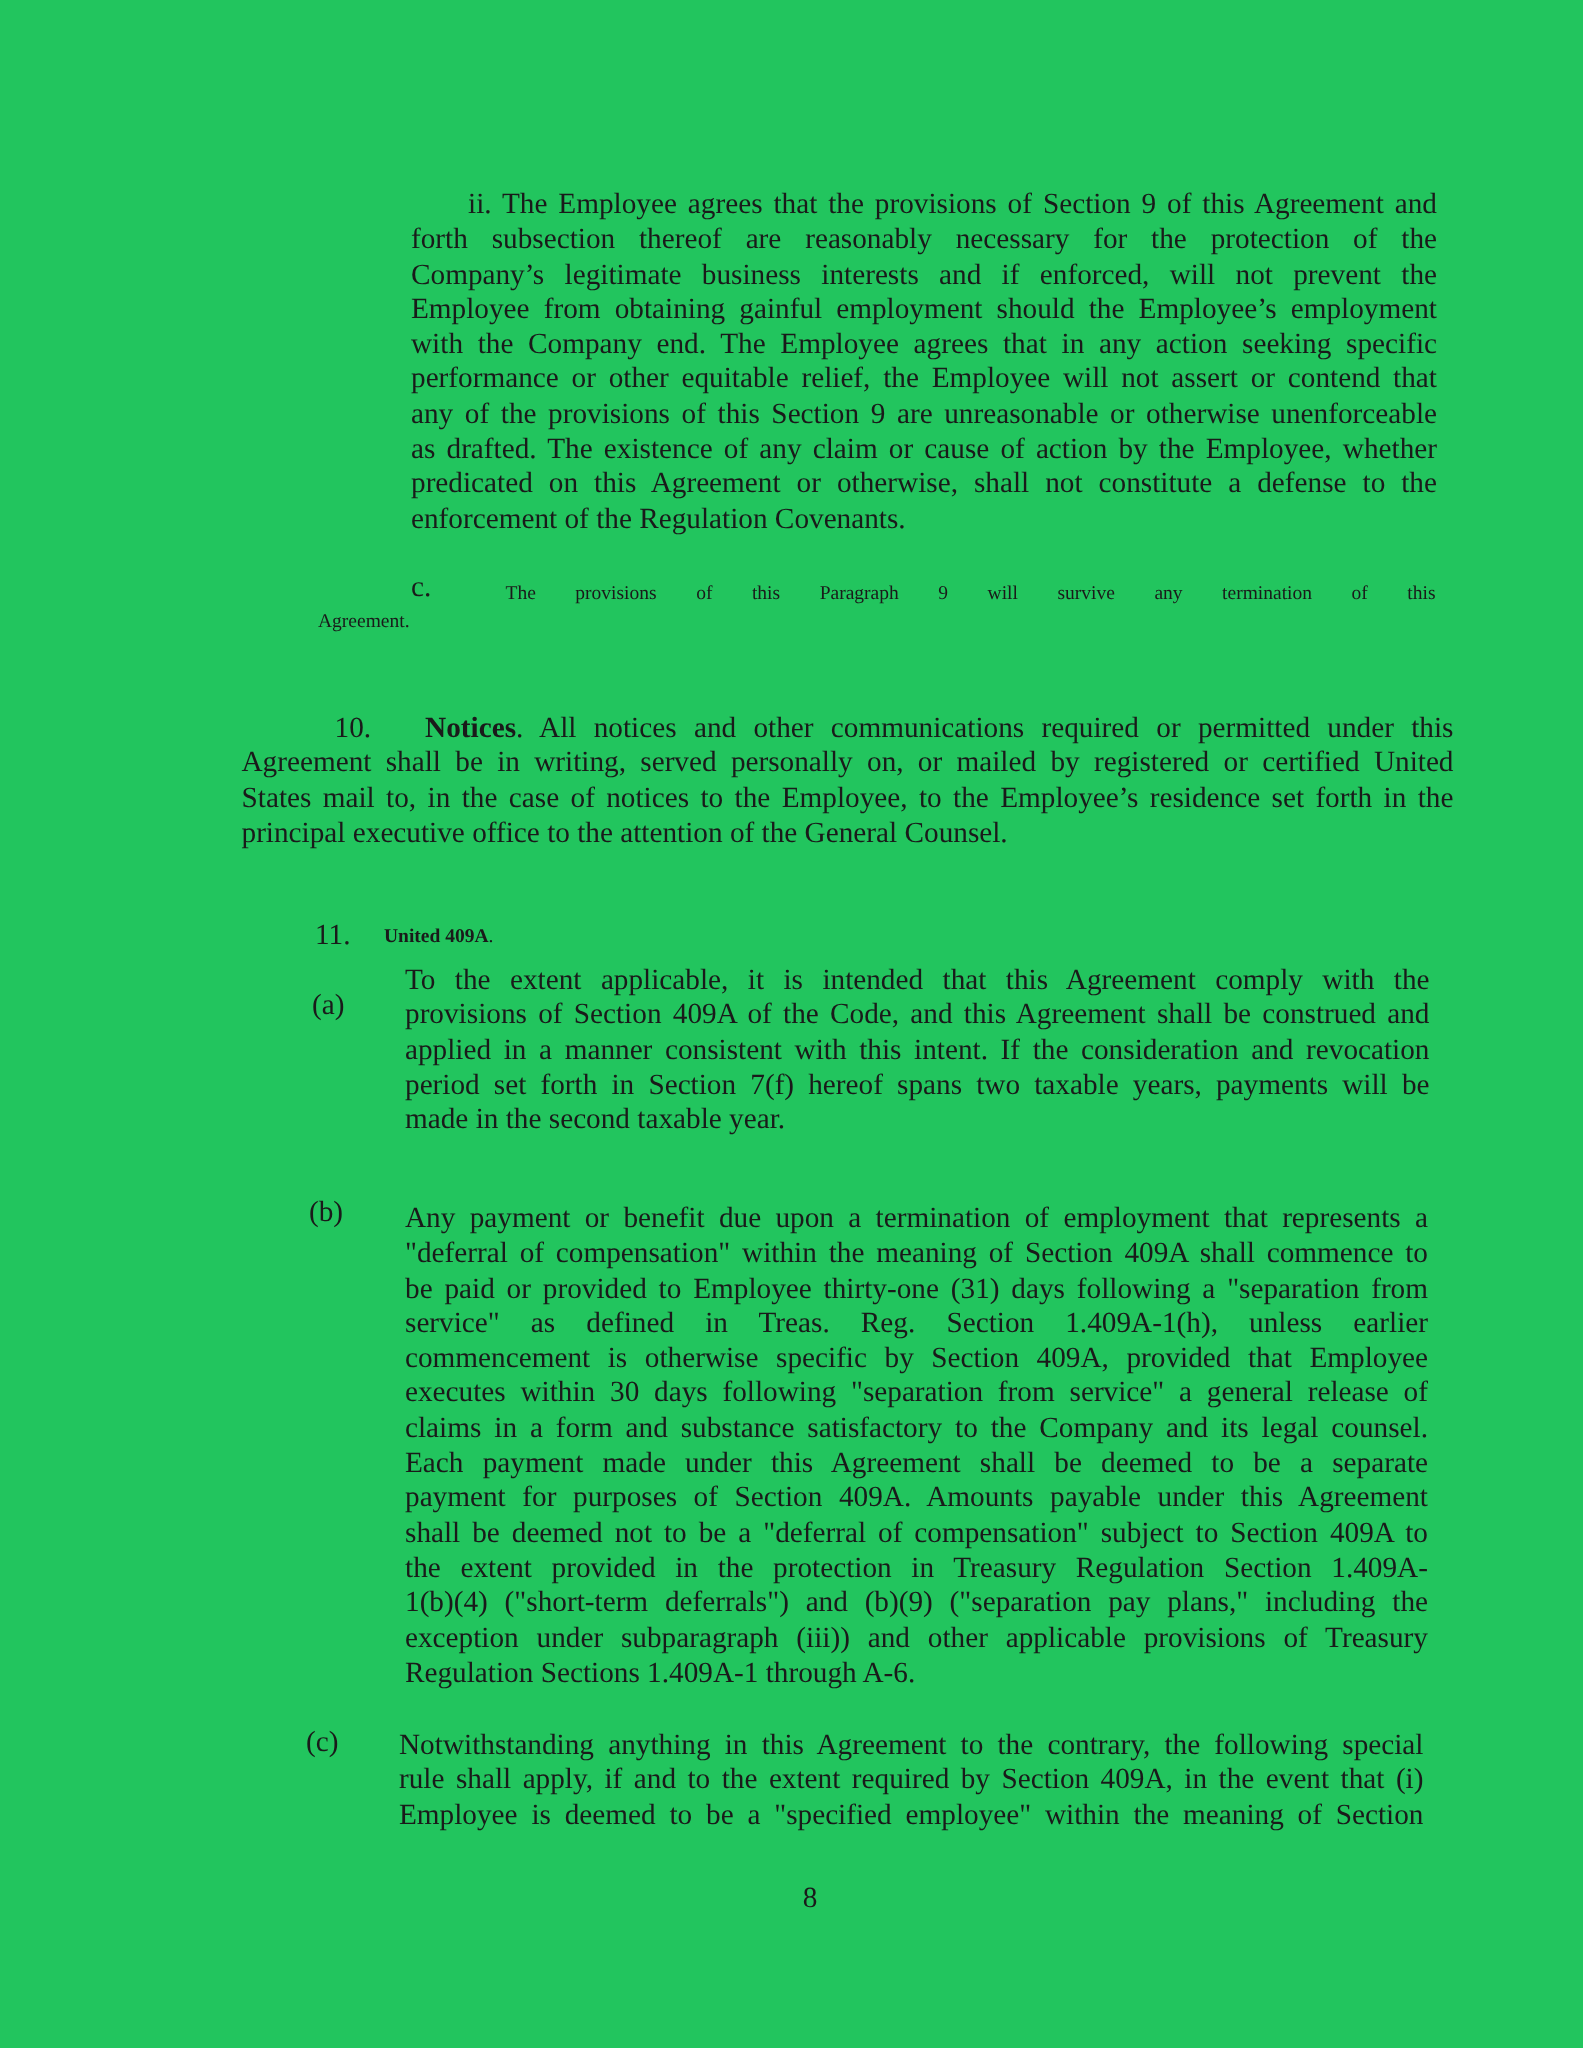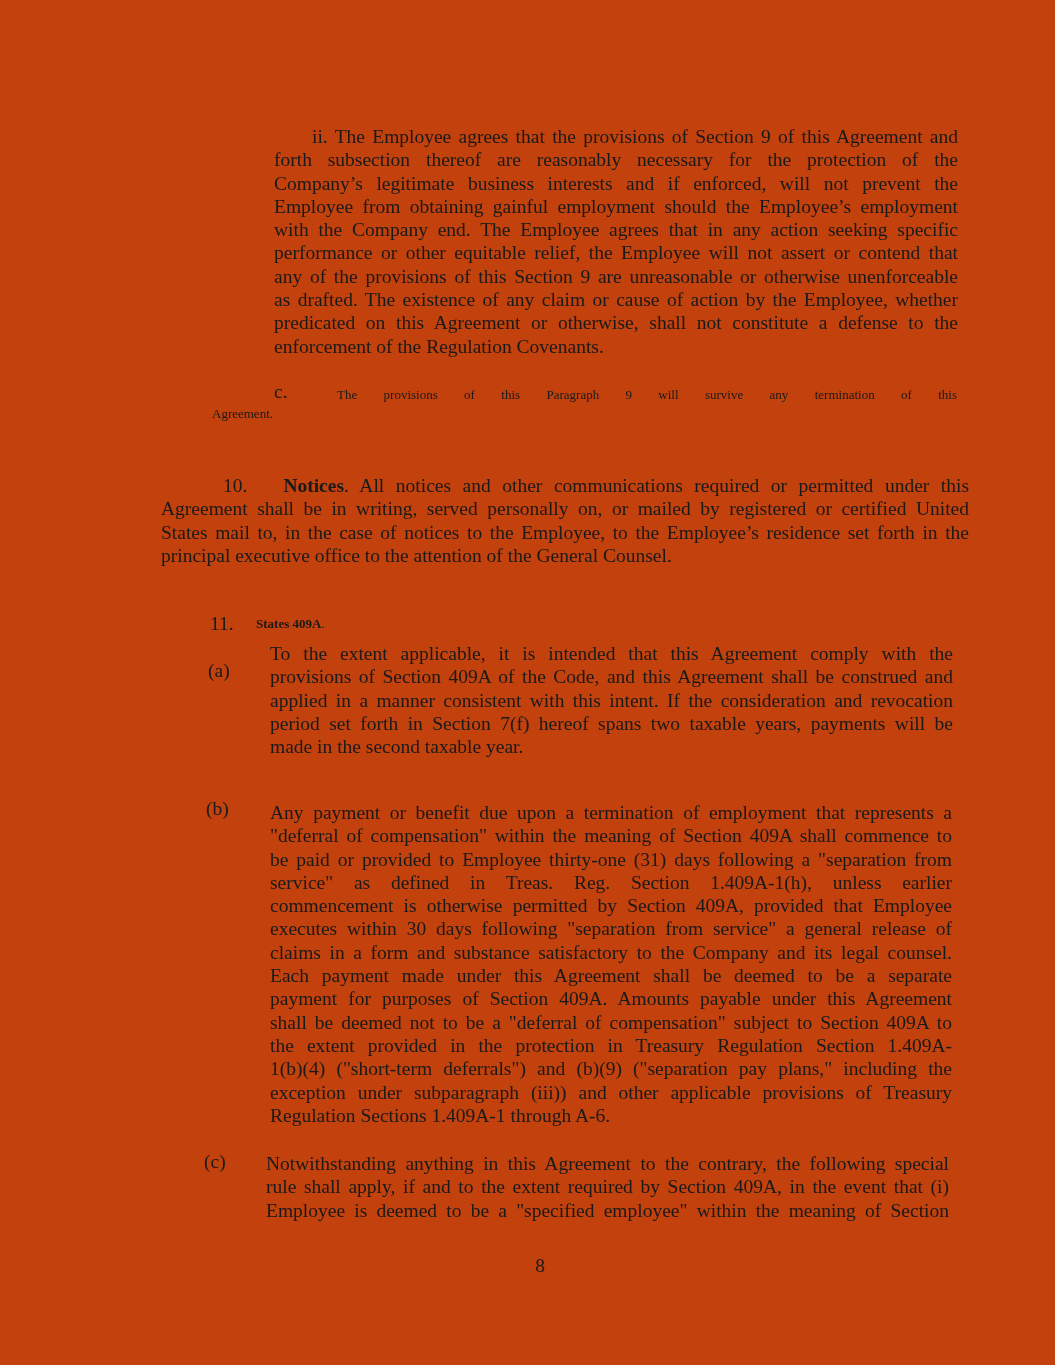--- a/index.html
+++ b/index.html
@@ -1,18 +1,18 @@
 <!DOCTYPE html>
 <html><head>
 <meta charset="utf-8">
 <style>
   html, body { margin: 0; padding: 0; background: #ffffff; }
   body { width: 1055px; height: 1365px; position: relative; overflow: hidden;
          font-family: "Liberation Serif", serif; color: #1a1a1a; }
-  .page { position: absolute; left: 0; top: 0; width: 1055px; height: 1365px; background: #c2410c; }
+  .page { position: absolute; left: 0; top: 0; width: 1055px; height: 1365px; background: #22c55e; }
   .line { position: absolute; font-size: 13px; line-height: 23px; white-space: nowrap; }
   .just { text-align: justify; text-align-last: justify; }
   .blk { position: absolute; font-size: 19.5px; line-height: 23.3px; }
   .blk .l { display: block; text-align: justify; text-align-last: justify; white-space: nowrap; }
   .blk .l.last { text-align-last: left; }
   b { font-weight: bold; }
   .num { position: absolute; font-size: 19.5px; line-height: 23px; }
   .pageno { position: absolute; left: 0; width: 1080px; text-align: center; top: 1255px; font-size: 19.5px; }
 </style>
 </head>
@@ -38,38 +38,38 @@
   <span class="line" style="left:212px; top:402px;">Agreement.</span>
 
   <div class="blk" style="left:148px; top:474px; width:808px;margin-left:13px;">
     <span class="l" style="padding-left:62px;"><span>10.</span><span style="display:inline-block;width:36px;"></span><b>Notices</b><span>.  All notices and other communications required or permitted under this</span></span>
     <span class="l">Agreement shall be in writing, served personally on, or mailed by registered or certified United</span>
     <span class="l">States mail to, in the case of notices to the Employee, to the Employee’s residence set forth in the</span>
     <span class="l last">principal executive office to the attention of the General Counsel.</span>
   </div>
 
   <span class="num" style="left:210px; top:612px;">11.</span>
-  <span class="line" style="left:256px; top:612px;"><b>States 409A</b><span>.</span></span>
+  <span class="line" style="left:256px; top:612px;"><b>United 409A</b><span>.</span></span>
 
   <span class="num" style="left:208px; top:659px;">(a)</span>
   <div class="blk" style="left:270px; top:642px; width:683px;">
     <span class="l">To the extent applicable, it is intended that this Agreement comply with the</span>
     <span class="l">provisions of Section 409A of the Code, and this Agreement shall be construed and</span>
     <span class="l">applied in a manner consistent with this intent. If the consideration and revocation</span>
     <span class="l">period set forth in Section 7(f) hereof spans two taxable years, payments will be</span>
     <span class="l last">made in the second taxable year.</span>
   </div>
 
   <span class="num" style="left:206px; top:797px;">(b)</span>
   <div class="blk" style="left:270px; top:801px; width:682px;">
     <span class="l">Any payment or benefit due upon a termination of employment that represents a</span>
     <span class="l">"deferral of compensation" within the meaning of Section 409A shall commence to</span>
     <span class="l">be paid or provided to Employee thirty-one (31) days following a "separation from</span>
     <span class="l">service" as defined in Treas. Reg. Section 1.409A-1(h), unless earlier</span>
-    <span class="l">commencement is otherwise permitted by Section 409A, provided that Employee</span>
+    <span class="l">commencement is otherwise specific by Section 409A, provided that Employee</span>
     <span class="l">executes within 30 days following "separation from service" a general release of</span>
     <span class="l">claims in a form and substance satisfactory to the Company and its legal counsel.</span>
     <span class="l">Each payment made under this Agreement shall be deemed to be a separate</span>
     <span class="l">payment for purposes of Section 409A.  Amounts payable under this Agreement</span>
     <span class="l">shall be deemed not to be a "deferral of compensation" subject to Section 409A to</span>
     <span class="l">the extent provided in the protection in Treasury Regulation Section 1.409A-</span>
     <span class="l">1(b)(4) ("short-term deferrals") and (b)(9) ("separation pay plans," including the</span>
     <span class="l">exception under subparagraph (iii)) and other applicable provisions of Treasury</span>
     <span class="l last">Regulation Sections 1.409A-1 through A-6.</span>
   </div>

